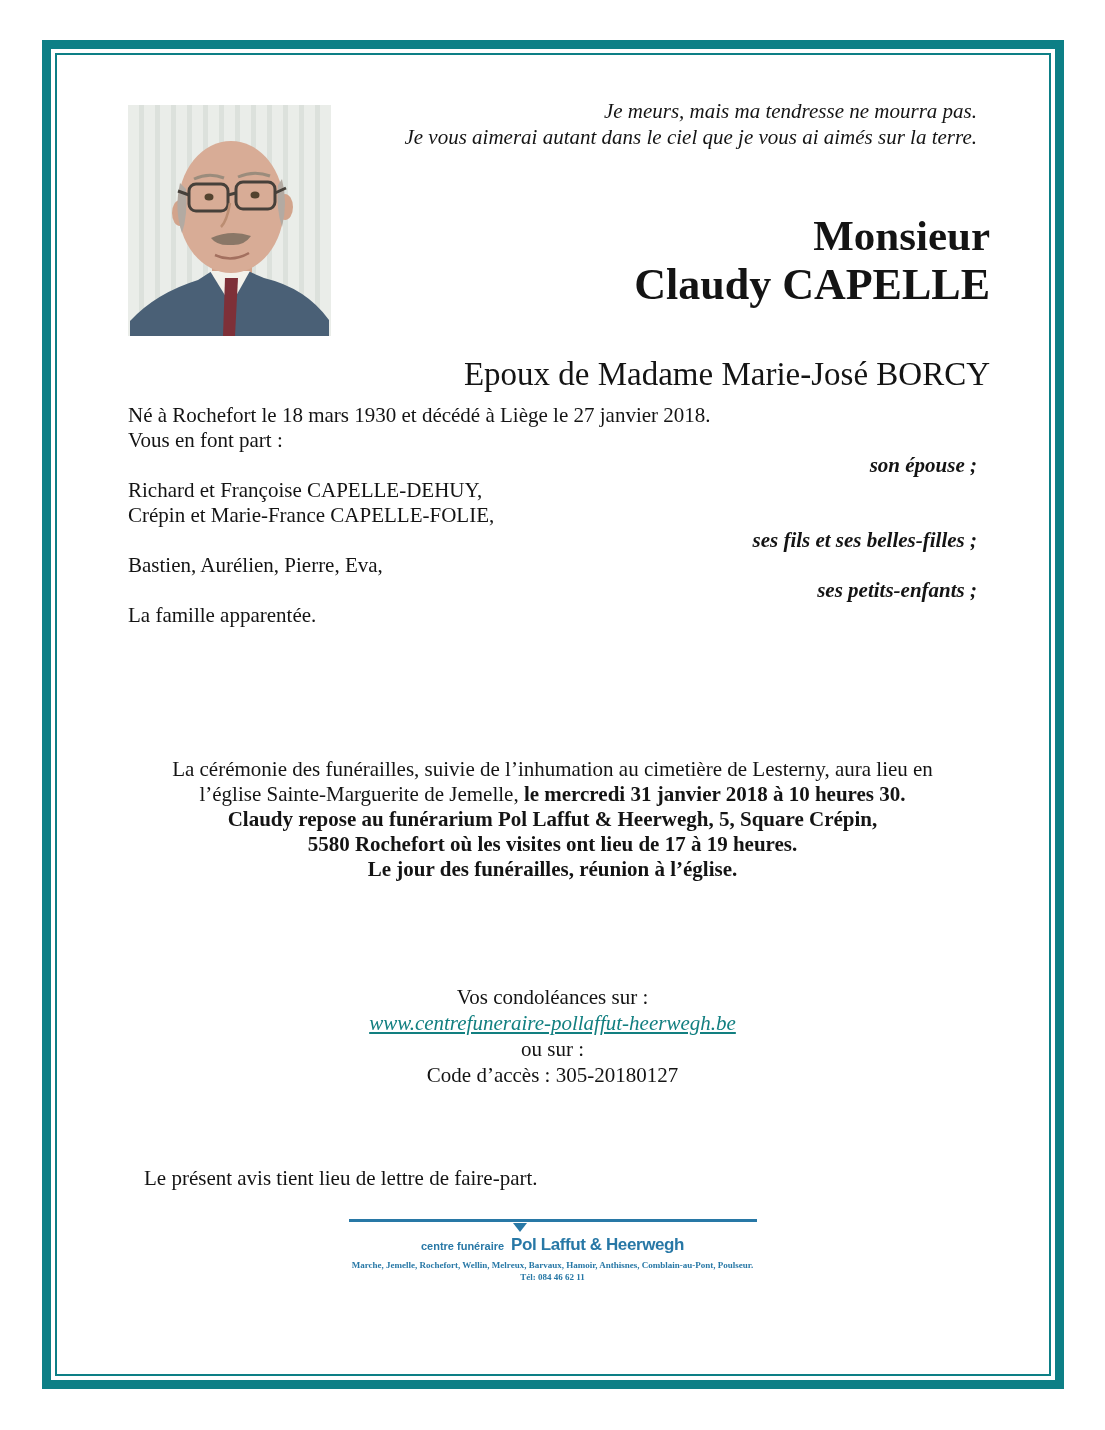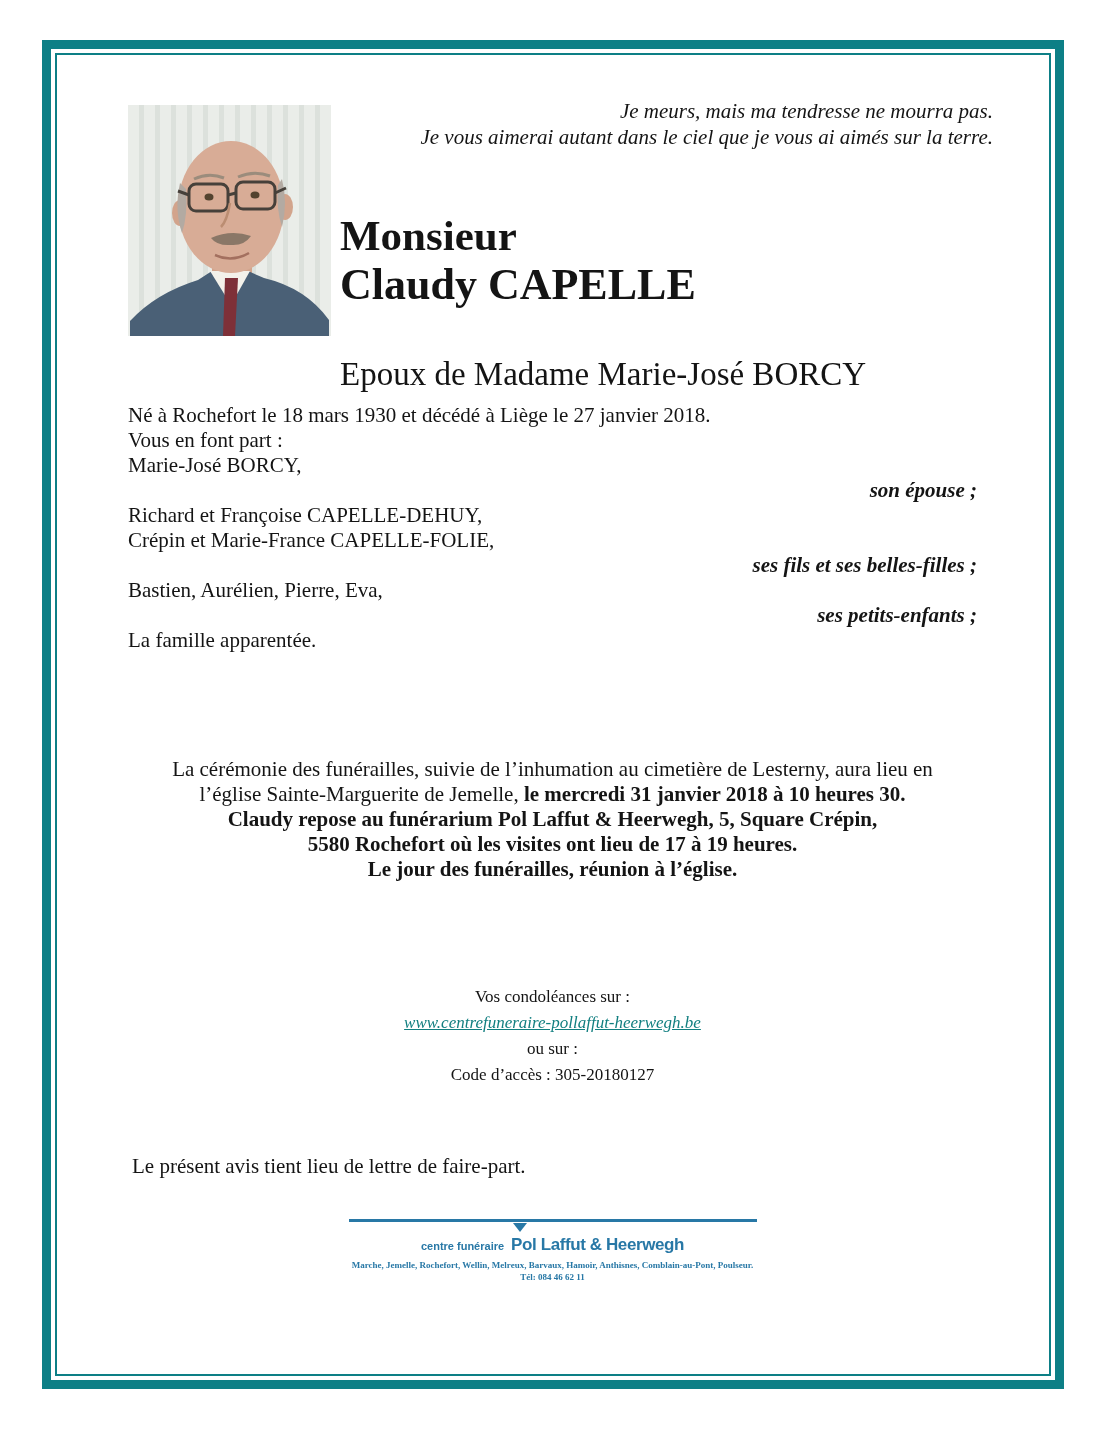--- a/index.html
+++ b/index.html
@@ -19,26 +19,26 @@
   }
   .frame-inner{
     position:absolute;left:55px;top:53px;width:996px;height:1323px;
     border:2px solid var(--teal);box-sizing:border-box;
   }
   .photo{
     position:absolute;left:128px;top:105px;width:203px;height:231px;overflow:hidden;
   }
   .photo svg{display:block;}
   .quote{
-    position:absolute;left:371px;top:98px;width:622px;text-align:right;
+    position:absolute;left:355px;top:98px;width:622px;text-align:right;
     font-style:italic;font-size:21px;line-height:26px;
   }
   .quote p{margin:0;}
   .heading{
-    position:absolute;left:340px;top:212px;width:650px;text-align:left;
+    position:absolute;left:340px;top:212px;width:650px;text-align:right;
   }
   .salutation{font-weight:bold;font-size:43px;line-height:48px;}
   .deceased-name{font-weight:bold;font-size:44px;line-height:50px;}
   .spouse-line{font-size:33px;line-height:40px;margin-top:44px;}
   .body-block{
     position:absolute;left:128px;top:403px;width:849px;
     font-size:21px;line-height:25px;
   }
   .body-block p{margin:0;}
   .mt-lg{margin-top:28px;}
@@ -49,26 +49,26 @@
     position:absolute;left:128px;top:757px;width:849px;text-align:center;
     font-size:21px;line-height:25px;
   }
   .ceremony p{margin:0;}
   .prewrap{white-space:pre-line;}
   .b{font-weight:bold;}
   .mt-c1{margin-top:20px;}
   .mt-c2{margin-top:23px;}
   .condolences{
     position:absolute;left:128px;top:984px;width:849px;text-align:center;
-    font-size:17px;line-height:26px;
+    font-size:21px;line-height:26px;
   }
   .condolences p{margin:0;}
   .link{color:var(--link);font-style:italic;text-decoration:underline;cursor:pointer;}
   .notice{
-    position:absolute;left:128px;top:1150px;width:849px;font-size:21px;margin:4px;
+    position:absolute;left:128px;top:1150px;width:849px;font-size:21px;margin:16px;
   }
   .logo-block{
     position:absolute;left:128px;top:1219px;width:849px;
     display:flex;flex-direction:column;align-items:center;
     font-family:"Liberation Sans","DejaVu Sans",sans-serif;color:var(--logo);
   }
   .logo-rule{width:408px;height:3px;background:var(--logo);}
   .logo-row{position:relative;display:flex;align-items:baseline;gap:7px;margin-top:13px;}
   .logo-small{font-weight:bold;font-size:11px;}
   .logo-big{font-weight:bold;font-size:17px;letter-spacing:-0.4px;}
@@ -143,21 +143,20 @@
 
 <div class="heading">
   <div class="salutation">Monsieur</div>
   <div class="deceased-name">Claudy CAPELLE</div>
   <div class="spouse-line">Epoux de Madame Marie-José BORCY</div>
 </div>
 
 <div class="body-block">
   <p>Né à Rochefort le 18 mars 1930 et décédé à Liège le 27 janvier 2018.</p>
   <p class="mt-lg">Vous en font part :</p>
-  <p class="mt-md">Marie-José BORCY,</p>
   <p class="rel mt-xs">son épouse ;</p>
   <p>Richard et Françoise CAPELLE-DEHUY,</p>
   <p>Crépin et Marie-France CAPELLE-FOLIE,</p>
   <p class="rel">ses fils et ses belles-filles ;</p>
   <p>Bastien, Aurélien, Pierre, Eva,</p>
   <p class="rel">ses petits-enfants ;</p>
   <p>La famille apparentée.</p>
 </div>
 
 <div class="ceremony">

